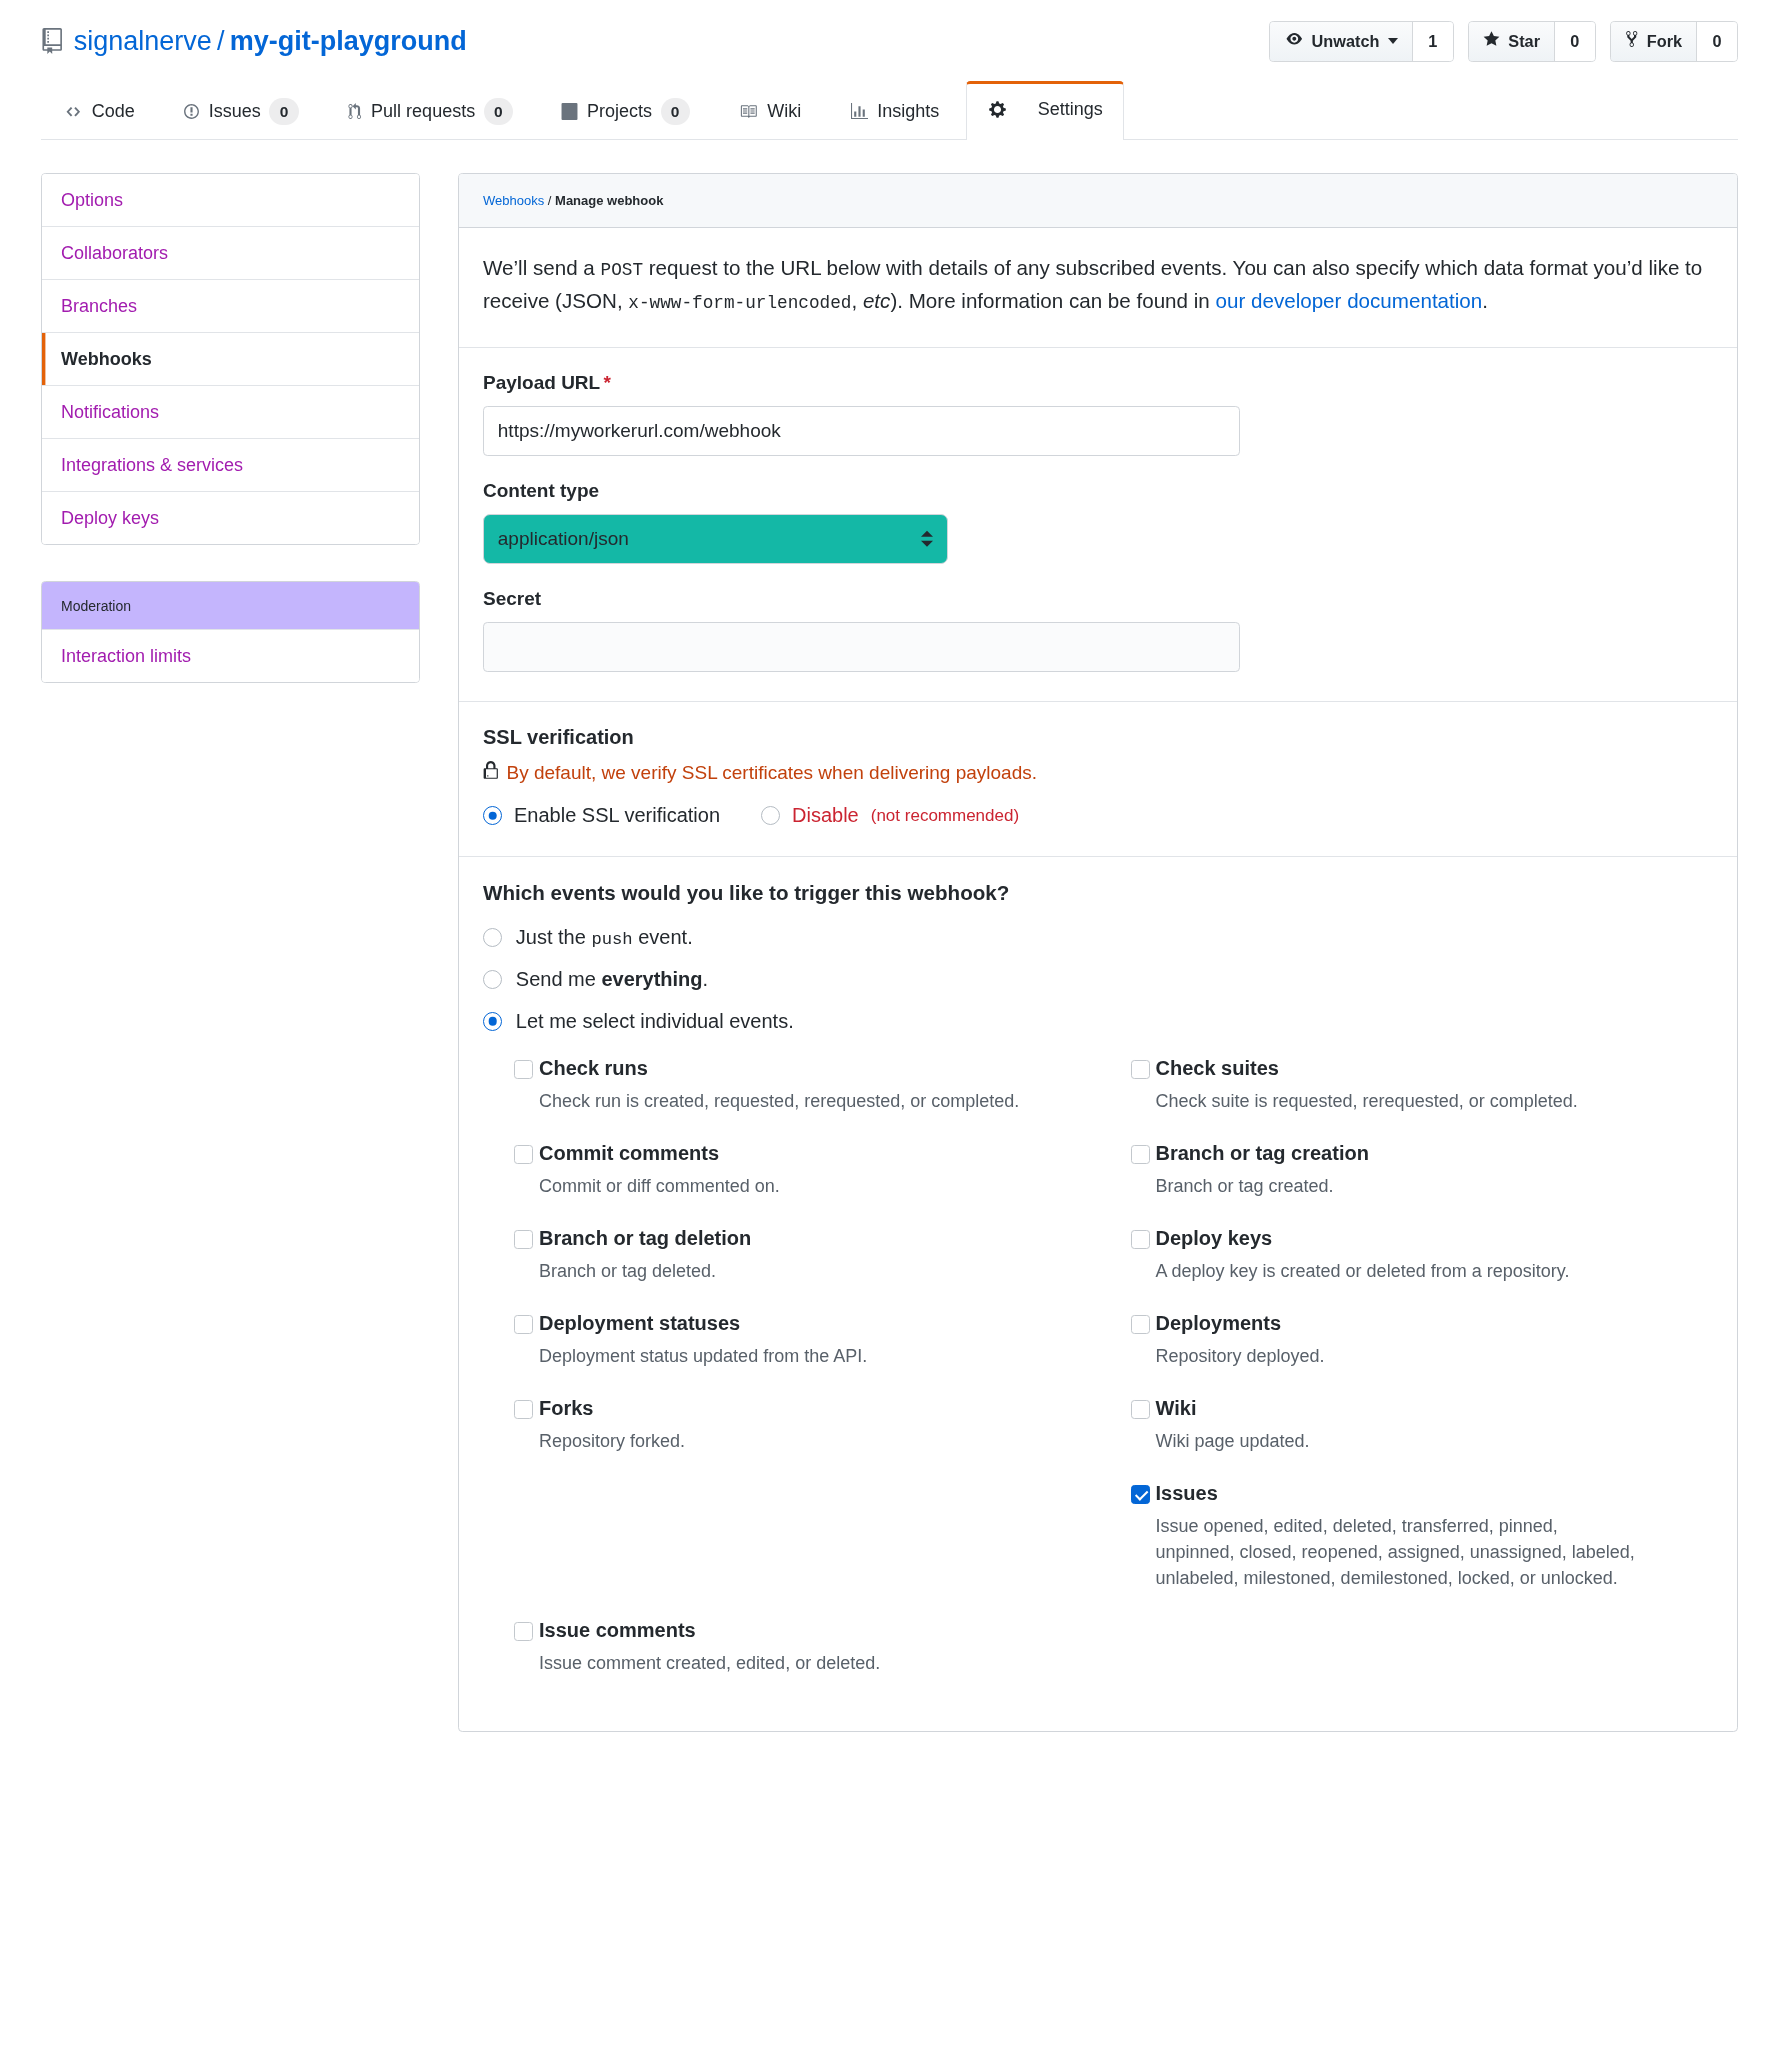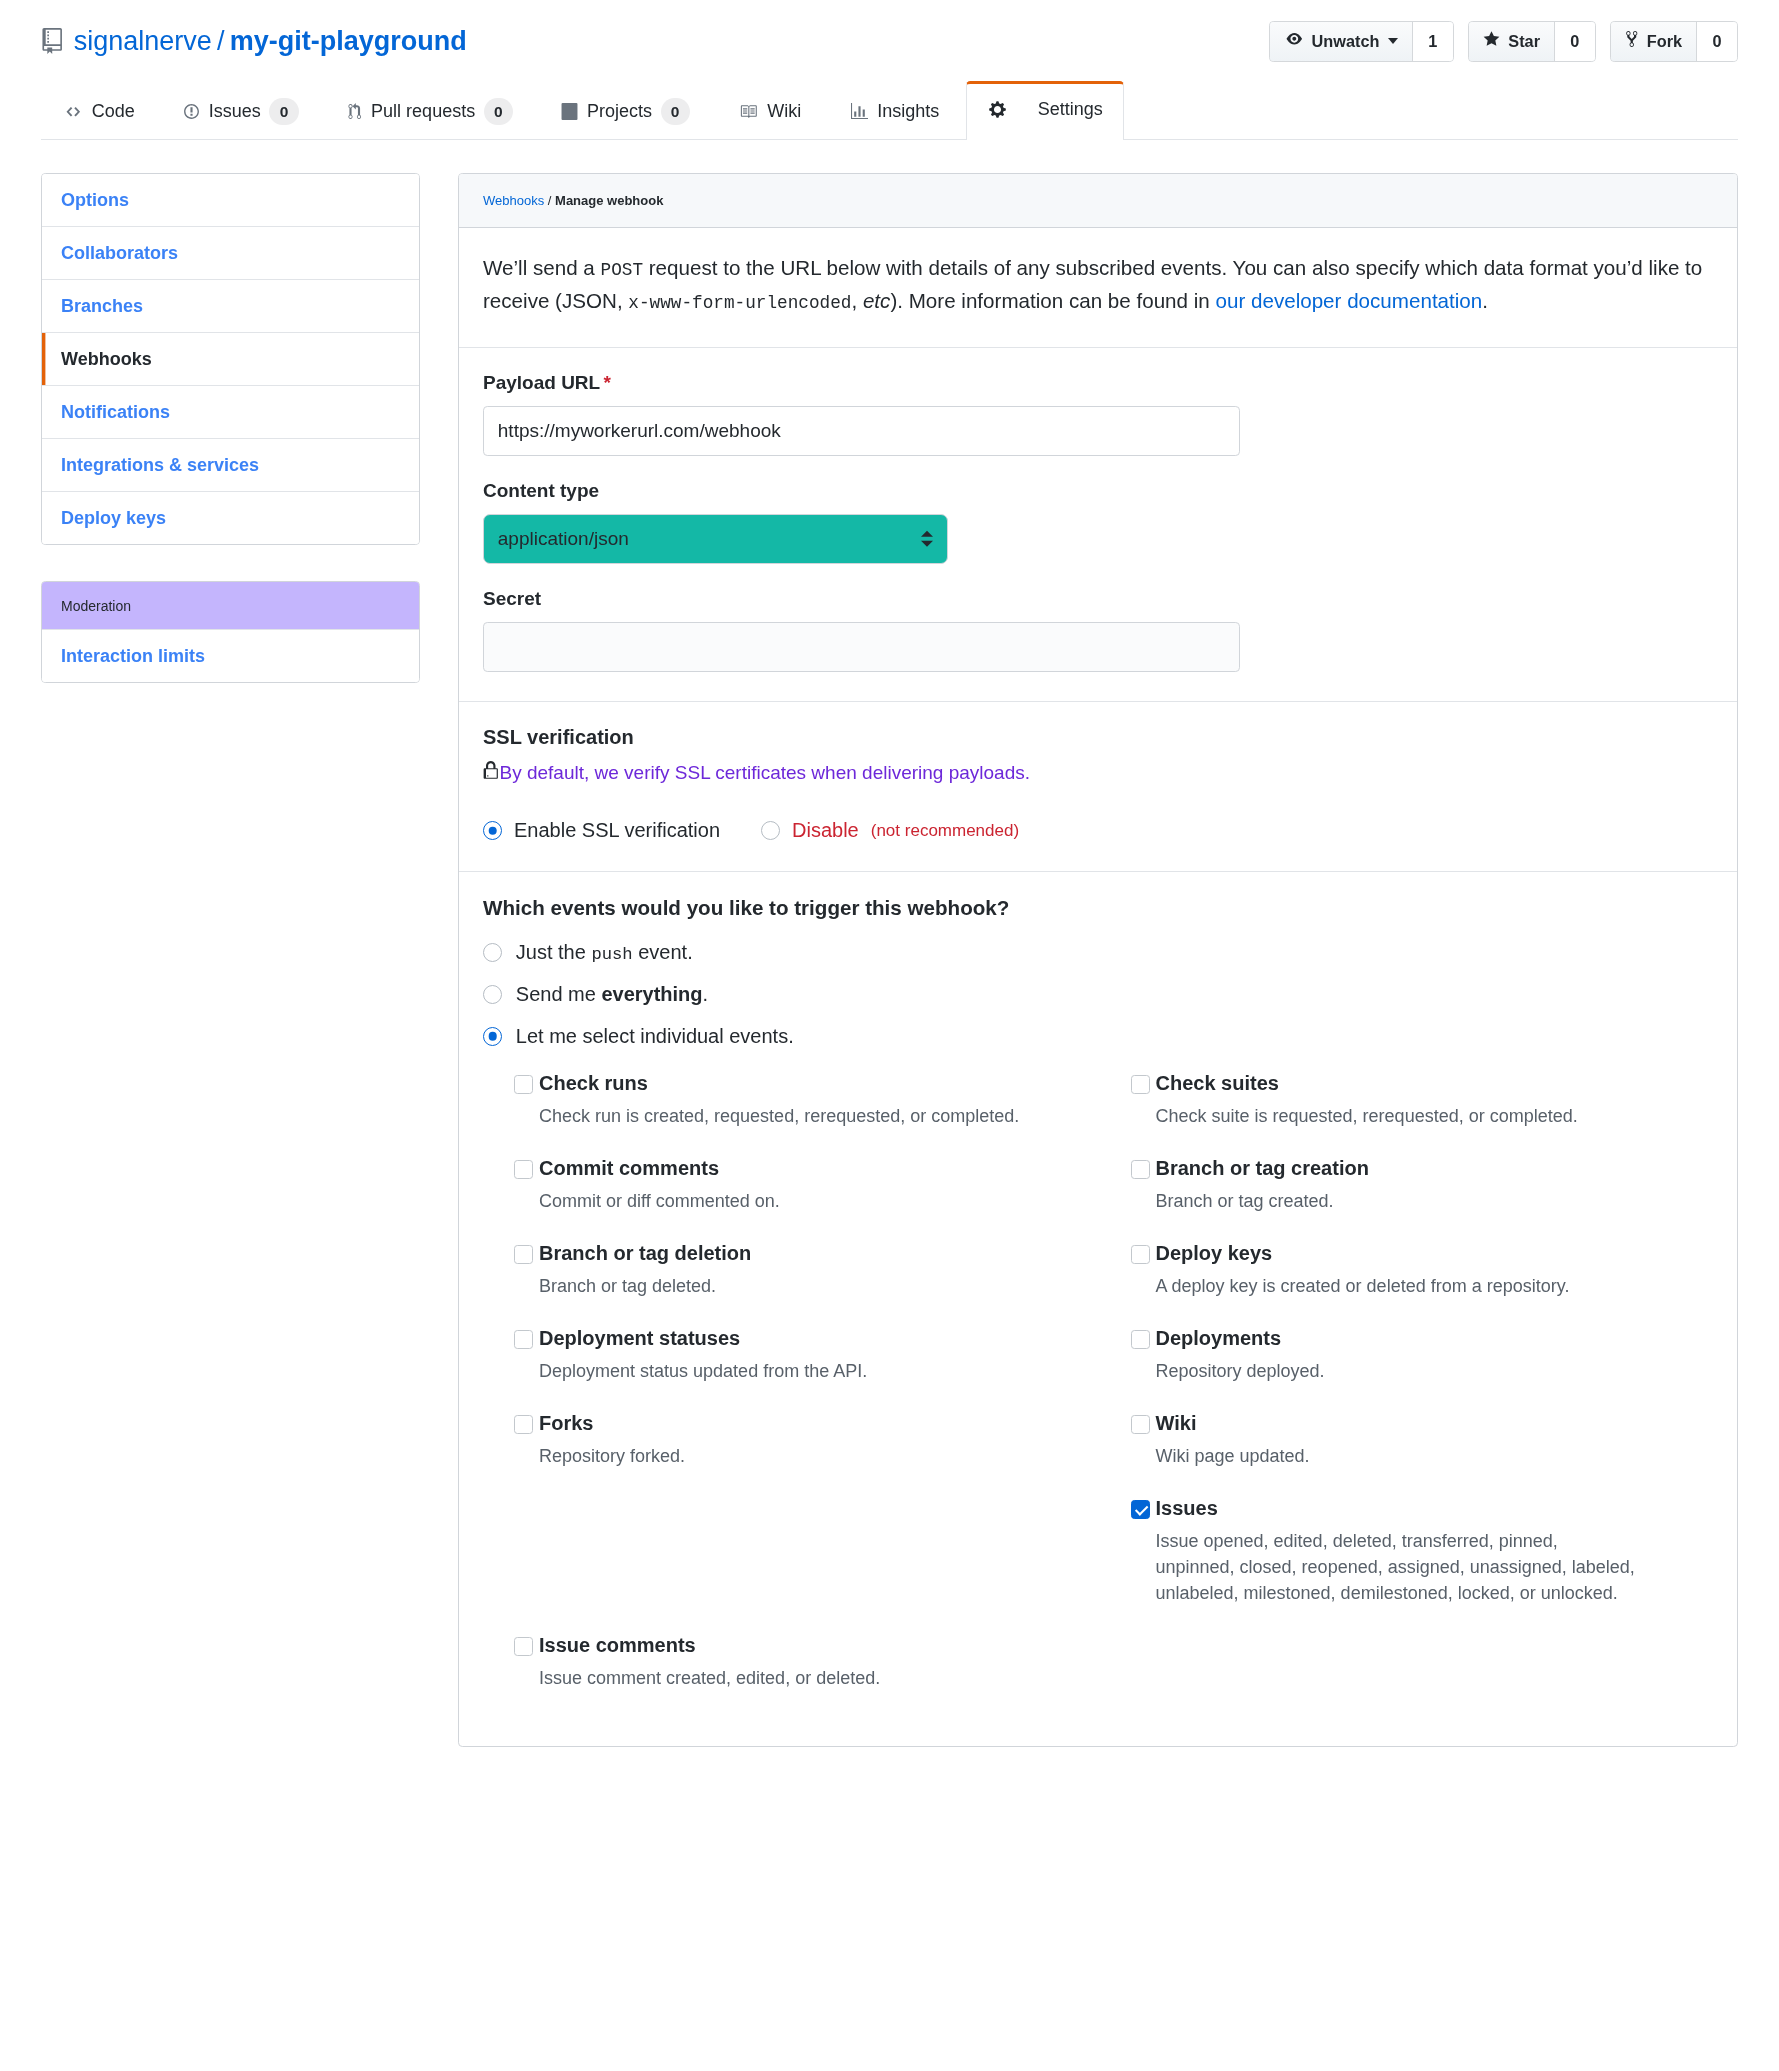--- a/index.html
+++ b/index.html
@@ -128,25 +128,24 @@
     border: 0.9px solid #d1d5da;
     border-radius: 4.3px;
     overflow: hidden;
     margin-bottom: 36px;
     background: #fff;
   }
   .menu-item {
     display: block;
     padding: 15.5px 19px;
     font-size: 18px;
-    color: #3b82f6;
+    color: #a21caf;
     border-bottom: 0.9px solid #e1e4e8;
     text-decoration: none;
     background: #fff;
-    font-weight: bold;
   }
   .menu-item:last-child { border-bottom: none; }
   .menu-item.selected {
     color: #24292e;
     font-weight: bold;
     box-shadow: inset 3.4px 0 0 #e36209;
   }
   .menu-heading {
     padding: 15.5px 19px;
     font-size: 14px;
@@ -245,24 +244,24 @@
   }
 
   .sub-title {
     font-size: 20px;
     font-weight: bold;
     margin-bottom: 12px;
   }
   .ssl-note {
     display: flex;
     align-items: center;
-    gap: 1px;
+    gap: 8px;
     font-size: 19px;
-    color: #6d28d9;
-    margin-bottom: 34px;
+    color: #c2410c;
+    margin-bottom: 19px;
   }
   .radio-row { display: flex; align-items: center; gap: 41px; }
   .radio-opt { display: flex; align-items: center; gap: 12px; font-size: 20px; }
   .radio {
     width: 19px; height: 19px;
     border-radius: 50%;
     border: 0.9px solid #b5bcc3;
     background: #fff;
     flex: 0 0 19px;
     position: relative;

